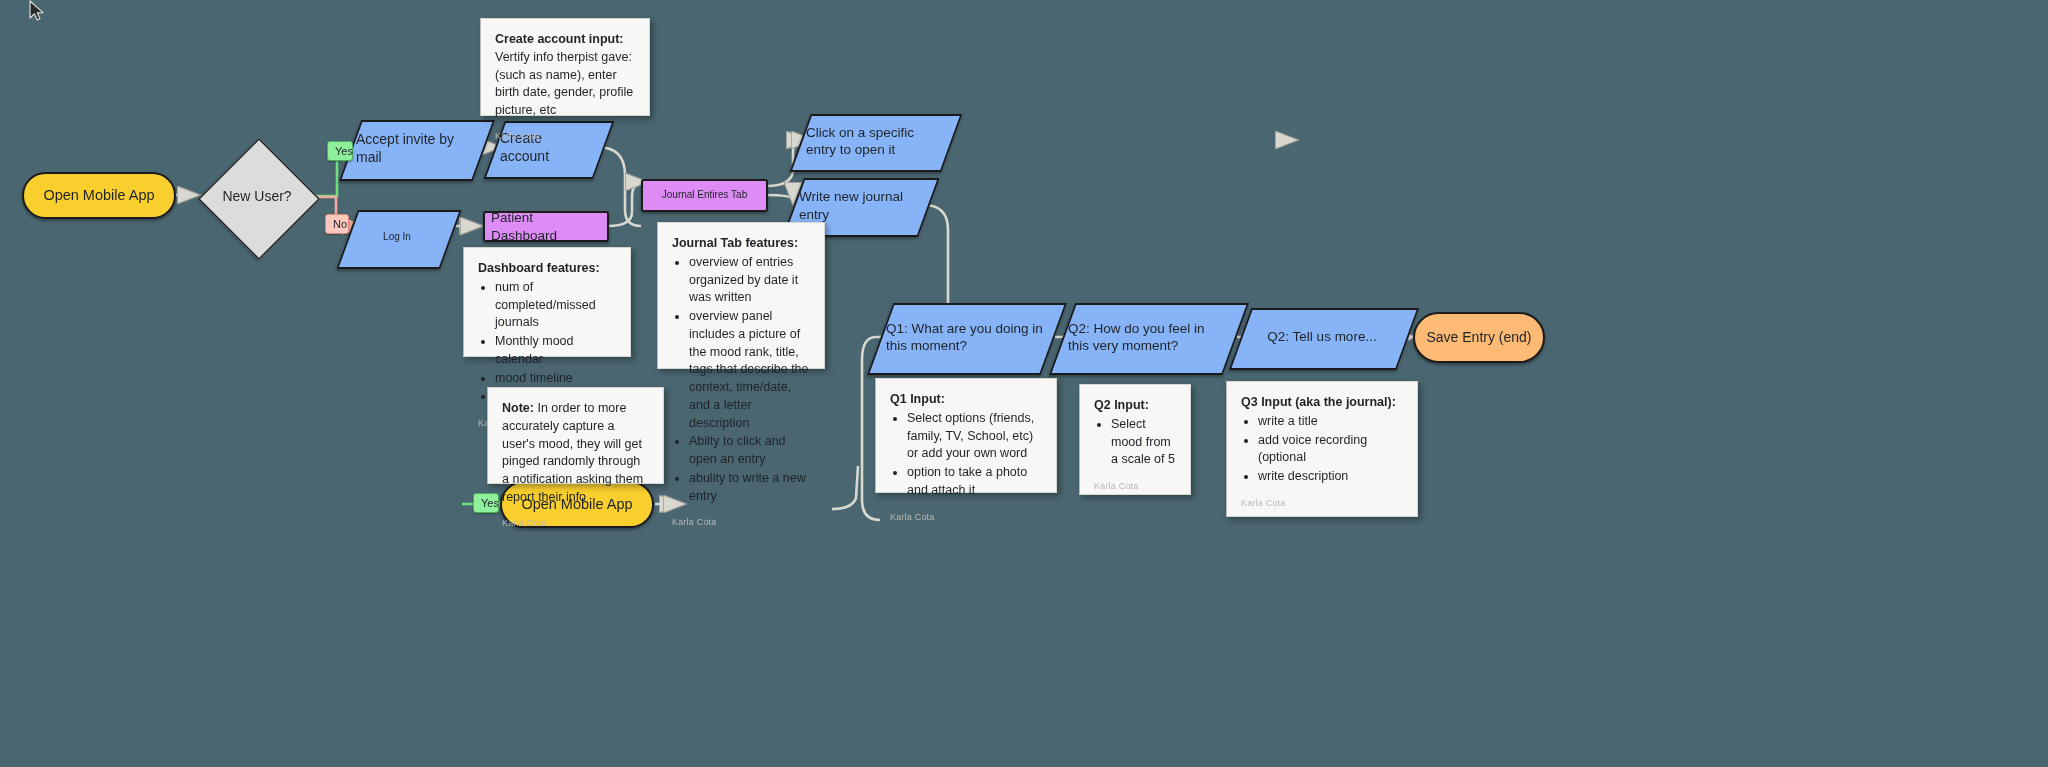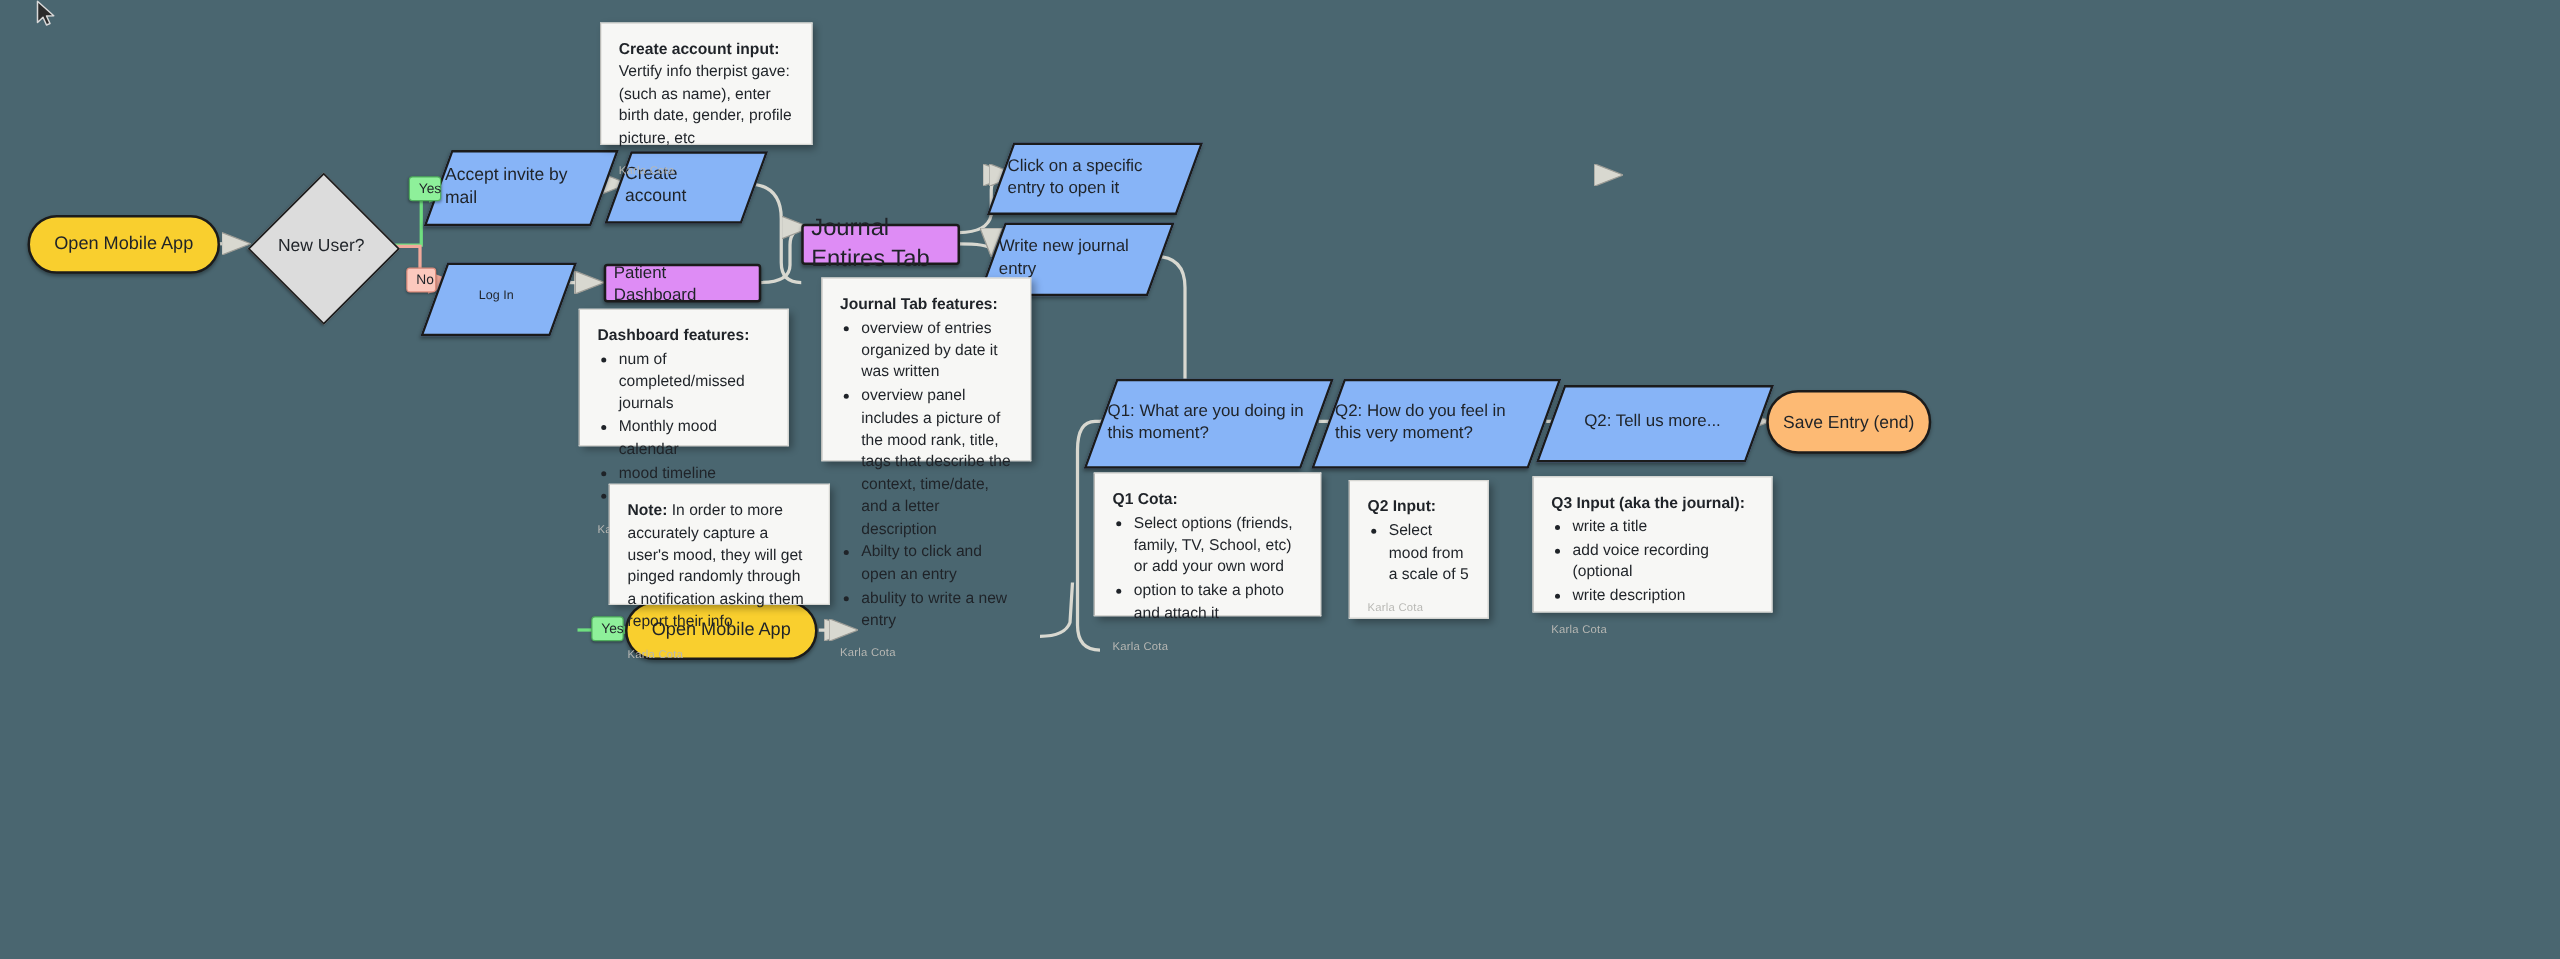--- a/index.html
+++ b/index.html
@@ -210,21 +210,21 @@
 
   <div class="node para" style="left:347px;top:210px;width:100px;height:55px;font-size:10px;">
     <div class="shape"></div>
     <span class="lbl">Log In</span>
   </div>
 
   <div class="node rect" style="left:483px;top:211px;width:126px;height:31px;font-size:13.5px;">
     <span class="lbl">Patient Dashboard</span>
   </div>
 
-  <div class="node rect" style="left:641px;top:179px;width:127px;height:33px;font-size:19px;">
+  <div class="node rect" style="left:641px;top:179px;width:127px;height:33px;font-size:10px;">
     <span class="lbl">Journal Entires Tab</span>
   </div>
 
   <div class="node para" style="left:800px;top:114px;width:148px;height:54px;font-size:13.5px;">
     <div class="shape"></div>
     <span class="lbl">Click on a specific entry to open it</span>
   </div>
 
   <div class="node para" style="left:793px;top:178px;width:132px;height:55px;font-size:13.5px;">
     <div class="shape"></div>
@@ -291,37 +291,37 @@
   </div>
 
   <div class="note" style="left:487px;top:387px;width:177px;height:97px;">
     <div>
       <span class="note-title">Note:</span><span class="note-body"> In order to more accurately capture a user's mood, they will get pinged randomly through a notification asking them report their info</span>
     </div>
     <div class="author">Karla Cota</div>
   </div>
 
   <div class="note" style="left:875px;top:378px;width:182px;height:115px;">
-    <div class="note-title">Q1 Cota:</div>
+    <div class="note-title">Q1 Input:</div>
     <ul>
       <li>Select options (friends, family, TV, School, etc) or add your own word</li>
       <li>option to take a photo and attach it</li>
     </ul>
     <div class="author">Karla Cota</div>
   </div>
 
   <div class="note" style="left:1079px;top:384px;width:112px;height:111px;">
     <div class="note-title">Q2 Input:</div>
     <ul>
       <li>Select mood from a scale of 5</li>
     </ul>
     <div class="author">Karla Cota</div>
   </div>
 
-  <div class="note" style="left:1226px;top:381px;width:192px;height:109px;">
+  <div class="note" style="left:1226px;top:381px;width:192px;height:136px;">
     <div class="note-title">Q3 Input (aka the journal):</div>
     <ul>
       <li>write a title</li>
       <li>add voice recording (optional</li>
       <li>write description</li>
     </ul>
     <div class="author">Karla Cota</div>
   </div>
 
   <svg class="cursor" style="left:28px;top:0px;" width="20" height="24" viewBox="0 0 20 24" xmlns="http://www.w3.org/2000/svg">

